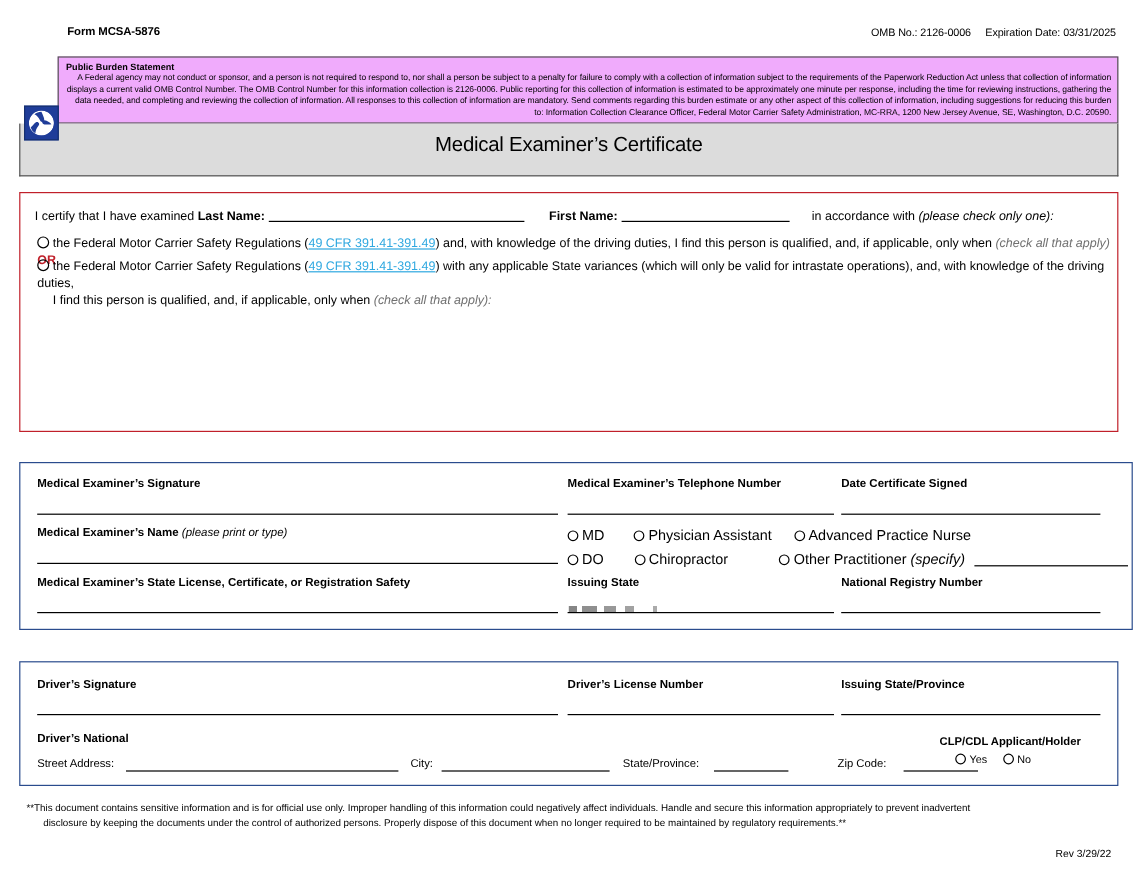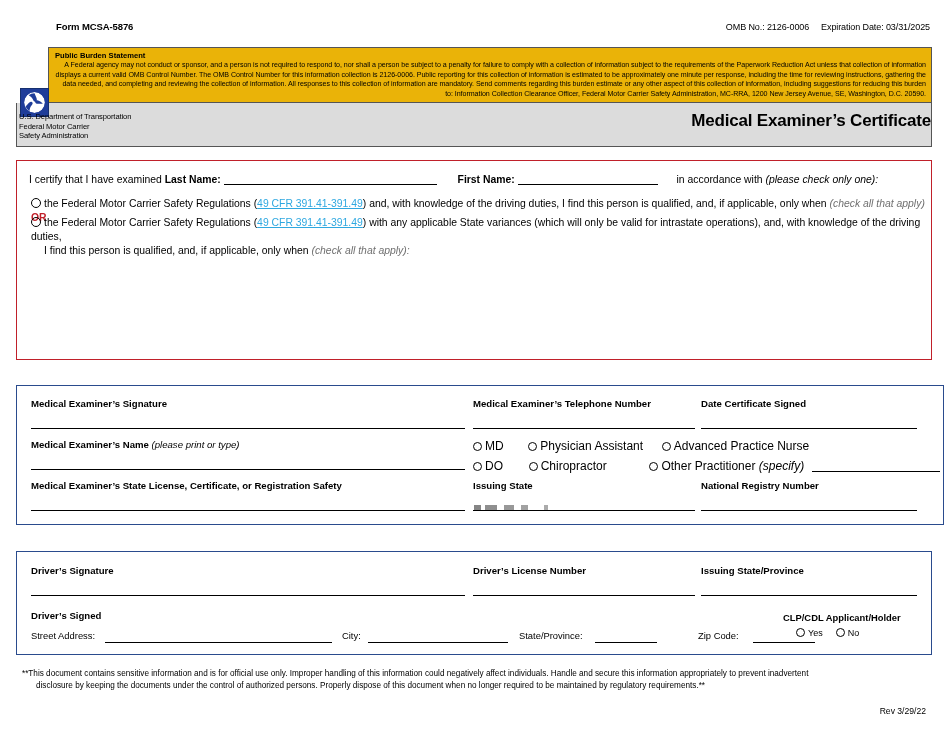--- a/index.html
+++ b/index.html
@@ -33,21 +33,21 @@
     letter-spacing: -0.1px;
     white-space: nowrap;
   }
   .omb-block .sep { display: inline-block; width: 12px; }
 
   
   .burden-band {
     position: absolute;
     left: 48px; top: 47px;
     width: 884px; height: 56px;
-    background: #eab308;
+    background: #f0abfc;
     border: 1px solid #555555;
     padding: 3px 5px 2px 6px;
   }
   .burden-title {
     font-size: 7.6px;
     font-weight: bold;
     line-height: 9.5px;
     margin-bottom: 0.5px;
   }
   .burden-text {
@@ -77,23 +77,23 @@
   .agency-name {
     position: absolute;
     left: 2px; top: 9px;
     font-size: 7.6px;
     line-height: 9.6px;
     letter-spacing: -0.1px;
   }
   .cert-title {
     position: absolute;
     left: 0; right: 0; top: 8px;
-    text-align: right;
+    text-align: center;
     font-size: 17px;
-    font-weight: bold;
+    font-weight: normal;
     letter-spacing: -0.2px;
   }
   .cert-subtitle {
     position: absolute;
     left: 0; right: 0; top: 28px;
     text-align: center;
     font-size: 8.5px;
     letter-spacing: -0.1px;
   }
 
@@ -273,25 +273,20 @@
   <div class="agency-band">
     <div class="dot-seal">
       <svg width="27" height="27" viewBox="0 0 27 27" aria-hidden="true">
         <circle cx="13.5" cy="13.5" r="10.5" fill="#ffffff"></circle>
         <path d="M13.5 4.2c-2.2 0-4.2.8-5.8 2.1 2.0 1.0 3.6 2.7 4.5 4.8.6 1.4 1.6 1.9 2.6 1.4 1.2-.6 1.3-2.0.7-3.6-.7-1.9-1.4-3.4-2.0-4.7z" fill="#1f3d99"></path>
         <path d="M4.6 17.2c.7 2.1 2.1 3.8 3.9 4.9.1-2.3.9-4.5 2.4-6.2 1.0-1.1 1.0-2.3 0-2.9-1.1-.7-2.3-.1-3.4 1.2-1.3 1.5-2.2 2.6-2.9 3.0z" fill="#1f3d99"></path>
         <path d="M21.9 14.6c-1.5-1.8-3.5-3-5.7-3.4-1.5-.3-2.3.5-2.1 1.7.2 1.3 1.4 1.9 3.1 1.9 2.0 0 3.5.1 4.7-.2z" fill="#1f3d99"></path>
         <circle cx="13.5" cy="13.5" r="11.2" fill="none" stroke="#1f3d99" stroke-width="1.6"></circle>
       </svg>
     </div>
-    <div class="agency-name">
-      <div>U.S. Department of Transportation</div>
-      <div>Federal Motor Carrier</div>
-      <div>Safety Administration</div>
-    </div>
     <div class="cert-title">Medical Examiner’s Certificate</div>
   </div>
 
   <div class="box-red" id="cert-box">
 
     <div class="line-1">
       <span>I certify that I have examined</span>
       <span class="b">Last Name:</span>
       <span class="ul" style="width:213px"></span>
       <span class="b" style="margin-left:18px">First Name:</span>
@@ -407,21 +402,21 @@
 
     <div class="fld-label" style="left:14px; top:13px;">Driver’s Signature</div>
     <div class="fld-rule" style="left:14px; top:43px; width:434px;"></div>
 
     <div class="fld-label" style="left:456px; top:13px;">Driver’s License Number</div>
     <div class="fld-rule" style="left:456px; top:43px; width:222px;"></div>
 
     <div class="fld-label" style="left:684px; top:13px;">Issuing State/Province</div>
     <div class="fld-rule" style="left:684px; top:43px; width:216px;"></div>
 
-    <div class="fld-label" style="left:14px; top:58px;">Driver’s Signed</div>
+    <div class="fld-label" style="left:14px; top:58px;">Driver’s National</div>
 
     <div class="sm-label" style="left:14px; top:78px;">Street Address:</div>
     <div class="fld-rule" style="left:88px; top:90px; width:227px;"></div>
 
     <div class="sm-label" style="left:325px; top:78px;">City:</div>
     <div class="fld-rule" style="left:351px; top:90px; width:140px;"></div>
 
     <div class="sm-label" style="left:502px; top:78px;">State/Province:</div>
     <div class="fld-rule" style="left:578px; top:90px; width:62px;"></div>
 

